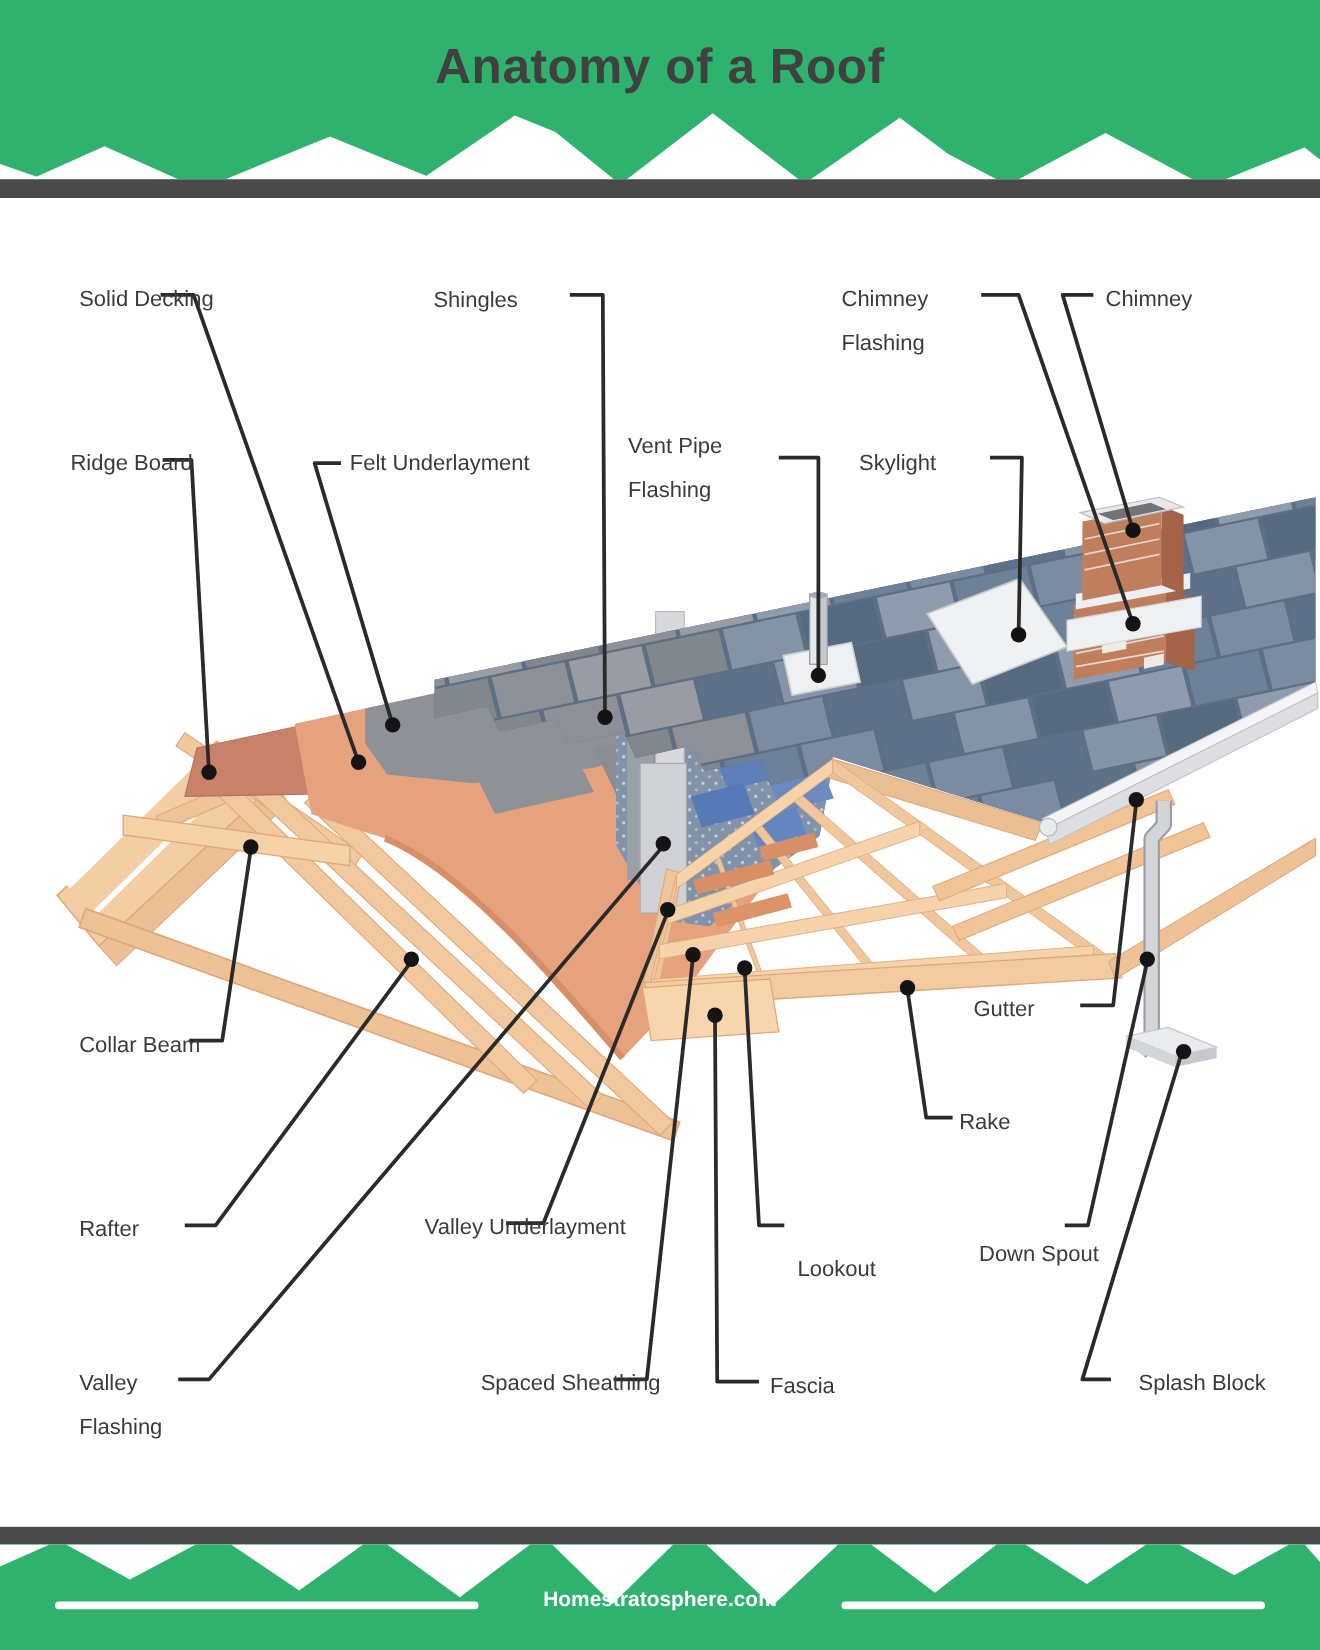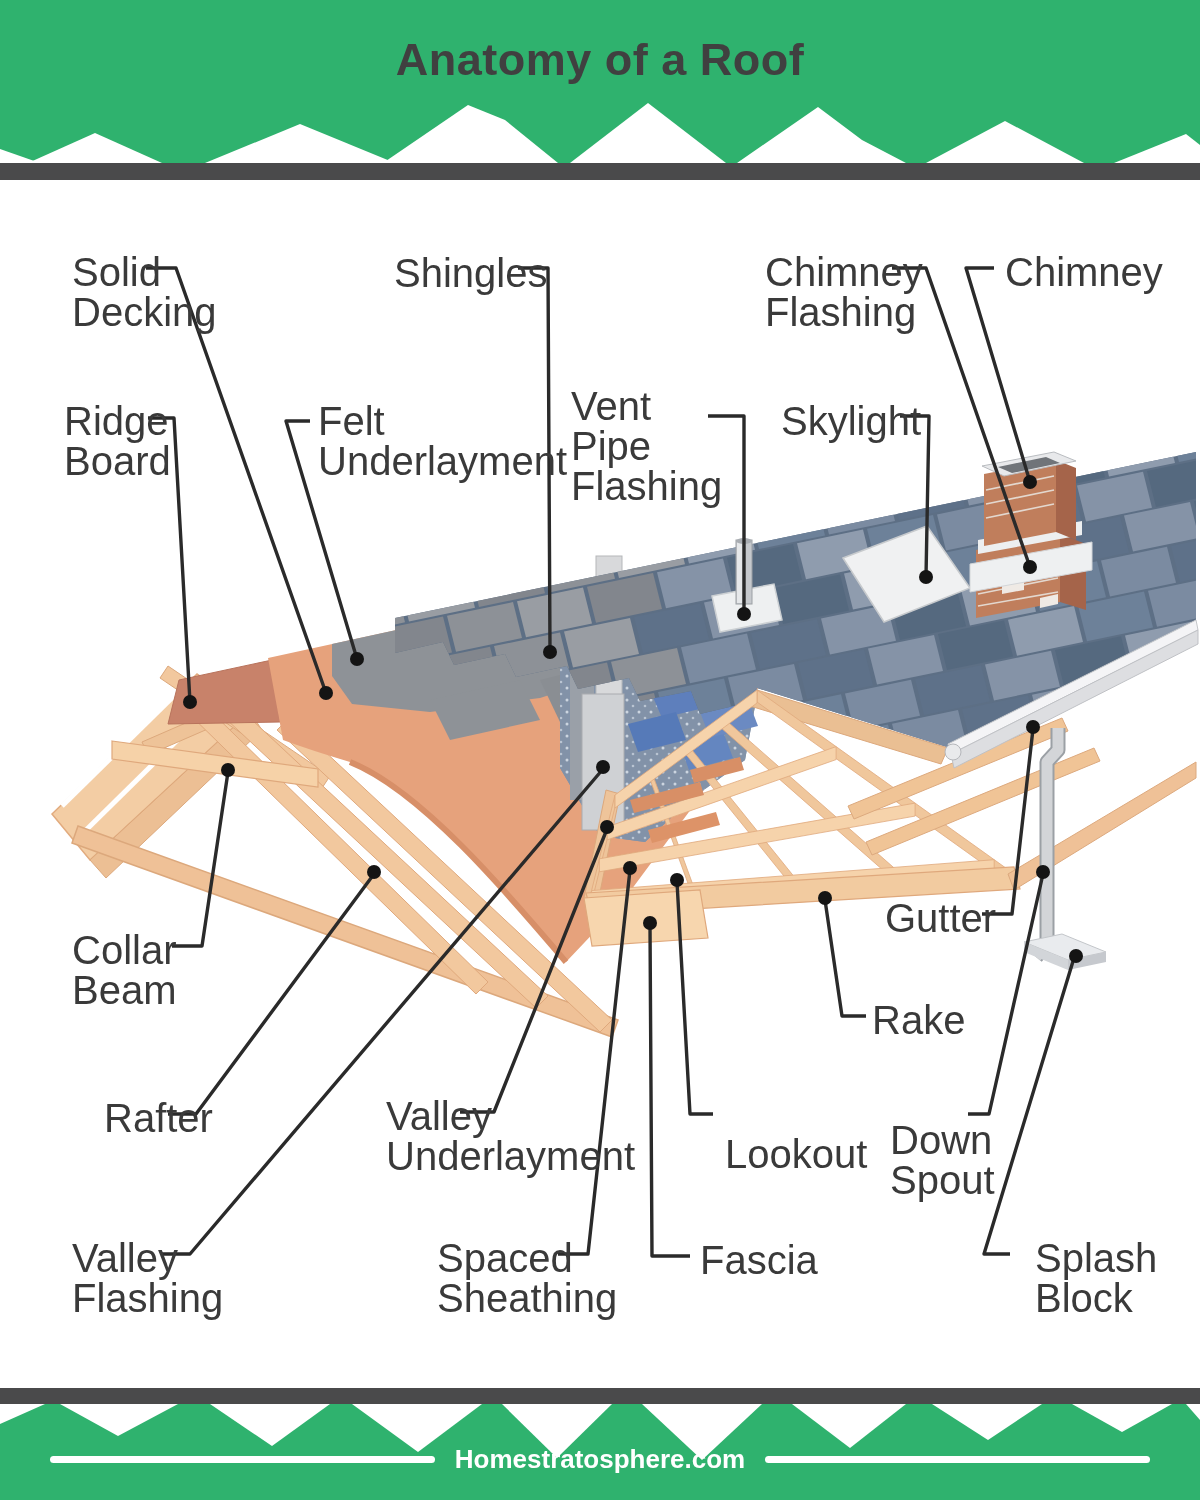--- a/index.html
+++ b/index.html
@@ -12,26 +12,26 @@
   .hdr{position:absolute;top:0;left:0;width:1200px;height:163px;background:var(--green);}
   .hdr h1{margin:0;padding-top:34px;text-align:center;font-size:45px;font-weight:bold;
           color:#404040;letter-spacing:.5px;}
   .hdr-zig{position:absolute;left:0;bottom:0;display:block;}
   .bar-top{position:absolute;top:163px;left:0;width:1200px;height:17px;background:var(--bar);}
   
   .bar-bottom{position:absolute;top:1388px;left:0;width:1200px;height:16px;background:var(--bar);}
   .ftr{position:absolute;top:1404px;left:0;width:1200px;height:96px;background:var(--green);}
   .ftr-zig{position:absolute;top:0;left:0;display:block;}
   .ftr-site{position:absolute;top:40px;left:0;width:1200px;text-align:center;color:#fff;
-            font-size:26px;font-weight:bold;}
+            font-size:19px;font-weight:bold;}
   .ftr-line{position:absolute;top:52px;height:7px;width:385px;background:#fff;border-radius:4px;}
   .ftr-line.left{left:50px;} .ftr-line.right{right:50px;}
   
   .art{position:absolute;top:0;left:0;}
-  .lbl{position:absolute;font-size:40px;line-height:40px;color:var(--label);}
+  .lbl{position:absolute;font-size:20px;line-height:40px;color:var(--label);}
 </style>
 </head>
 <body>
 
 <div class="page">
 
   <svg class="art" width="1200" height="1500" viewBox="0 0 1200 1500">
     <defs>
       <pattern id="spk" width="12" height="12" patternUnits="userSpaceOnUse">
         <rect width="12" height="12" fill="#8292a8"></rect>
@@ -305,21 +305,21 @@
 
   <div class="lbl" style="left:72px;top:252px;width:130px;">Solid Decking</div>
   <div class="lbl" style="left:64px;top:401px;width:130px;">Ridge Board</div>
   <div class="lbl" style="left:394px;top:253px;width:140px;">Shingles</div>
   <div class="lbl" style="left:318px;top:401px;width:220px;">Felt Underlayment</div>
   <div class="lbl" style="left:571px;top:386px;width:160px;">Vent Pipe Flashing</div>
   <div class="lbl" style="left:781px;top:401px;width:130px;">Skylight</div>
   <div class="lbl" style="left:765px;top:252px;width:160px;">Chimney Flashing</div>
   <div class="lbl" style="left:1005px;top:252px;width:130px;">Chimney</div>
   <div class="lbl" style="left:72px;top:930px;width:120px;">Collar Beam</div>
-  <div class="lbl" style="left:72px;top:1098px;width:110px;margin-left:32px;">Rafter</div>
+  <div class="lbl" style="left:72px;top:1098px;width:110px;">Rafter</div>
   <div class="lbl" style="left:370px;top:1096px;width:220px;margin-left:16px;">Valley Underlayment</div>
   <div class="lbl" style="left:437px;top:1238px;width:170px;">Spaced Sheathing</div>
   <div class="lbl" style="left:72px;top:1238px;width:130px;">Valley Flashing</div>
   <div class="lbl" style="left:700px;top:1240px;width:110px;">Fascia</div>
   <div class="lbl" style="left:725px;top:1098px;width:120px;margin-top:36px;">Lookout</div>
   <div class="lbl" style="left:872px;top:1000px;width:90px;">Rake</div>
   <div class="lbl" style="left:885px;top:898px;width:110px;">Gutter</div>
   <div class="lbl" style="left:890px;top:1098px;width:120px;margin-top:22px;">Down Spout</div>
   <div class="lbl" style="left:1035px;top:1238px;width:130px;">Splash Block</div>
 

